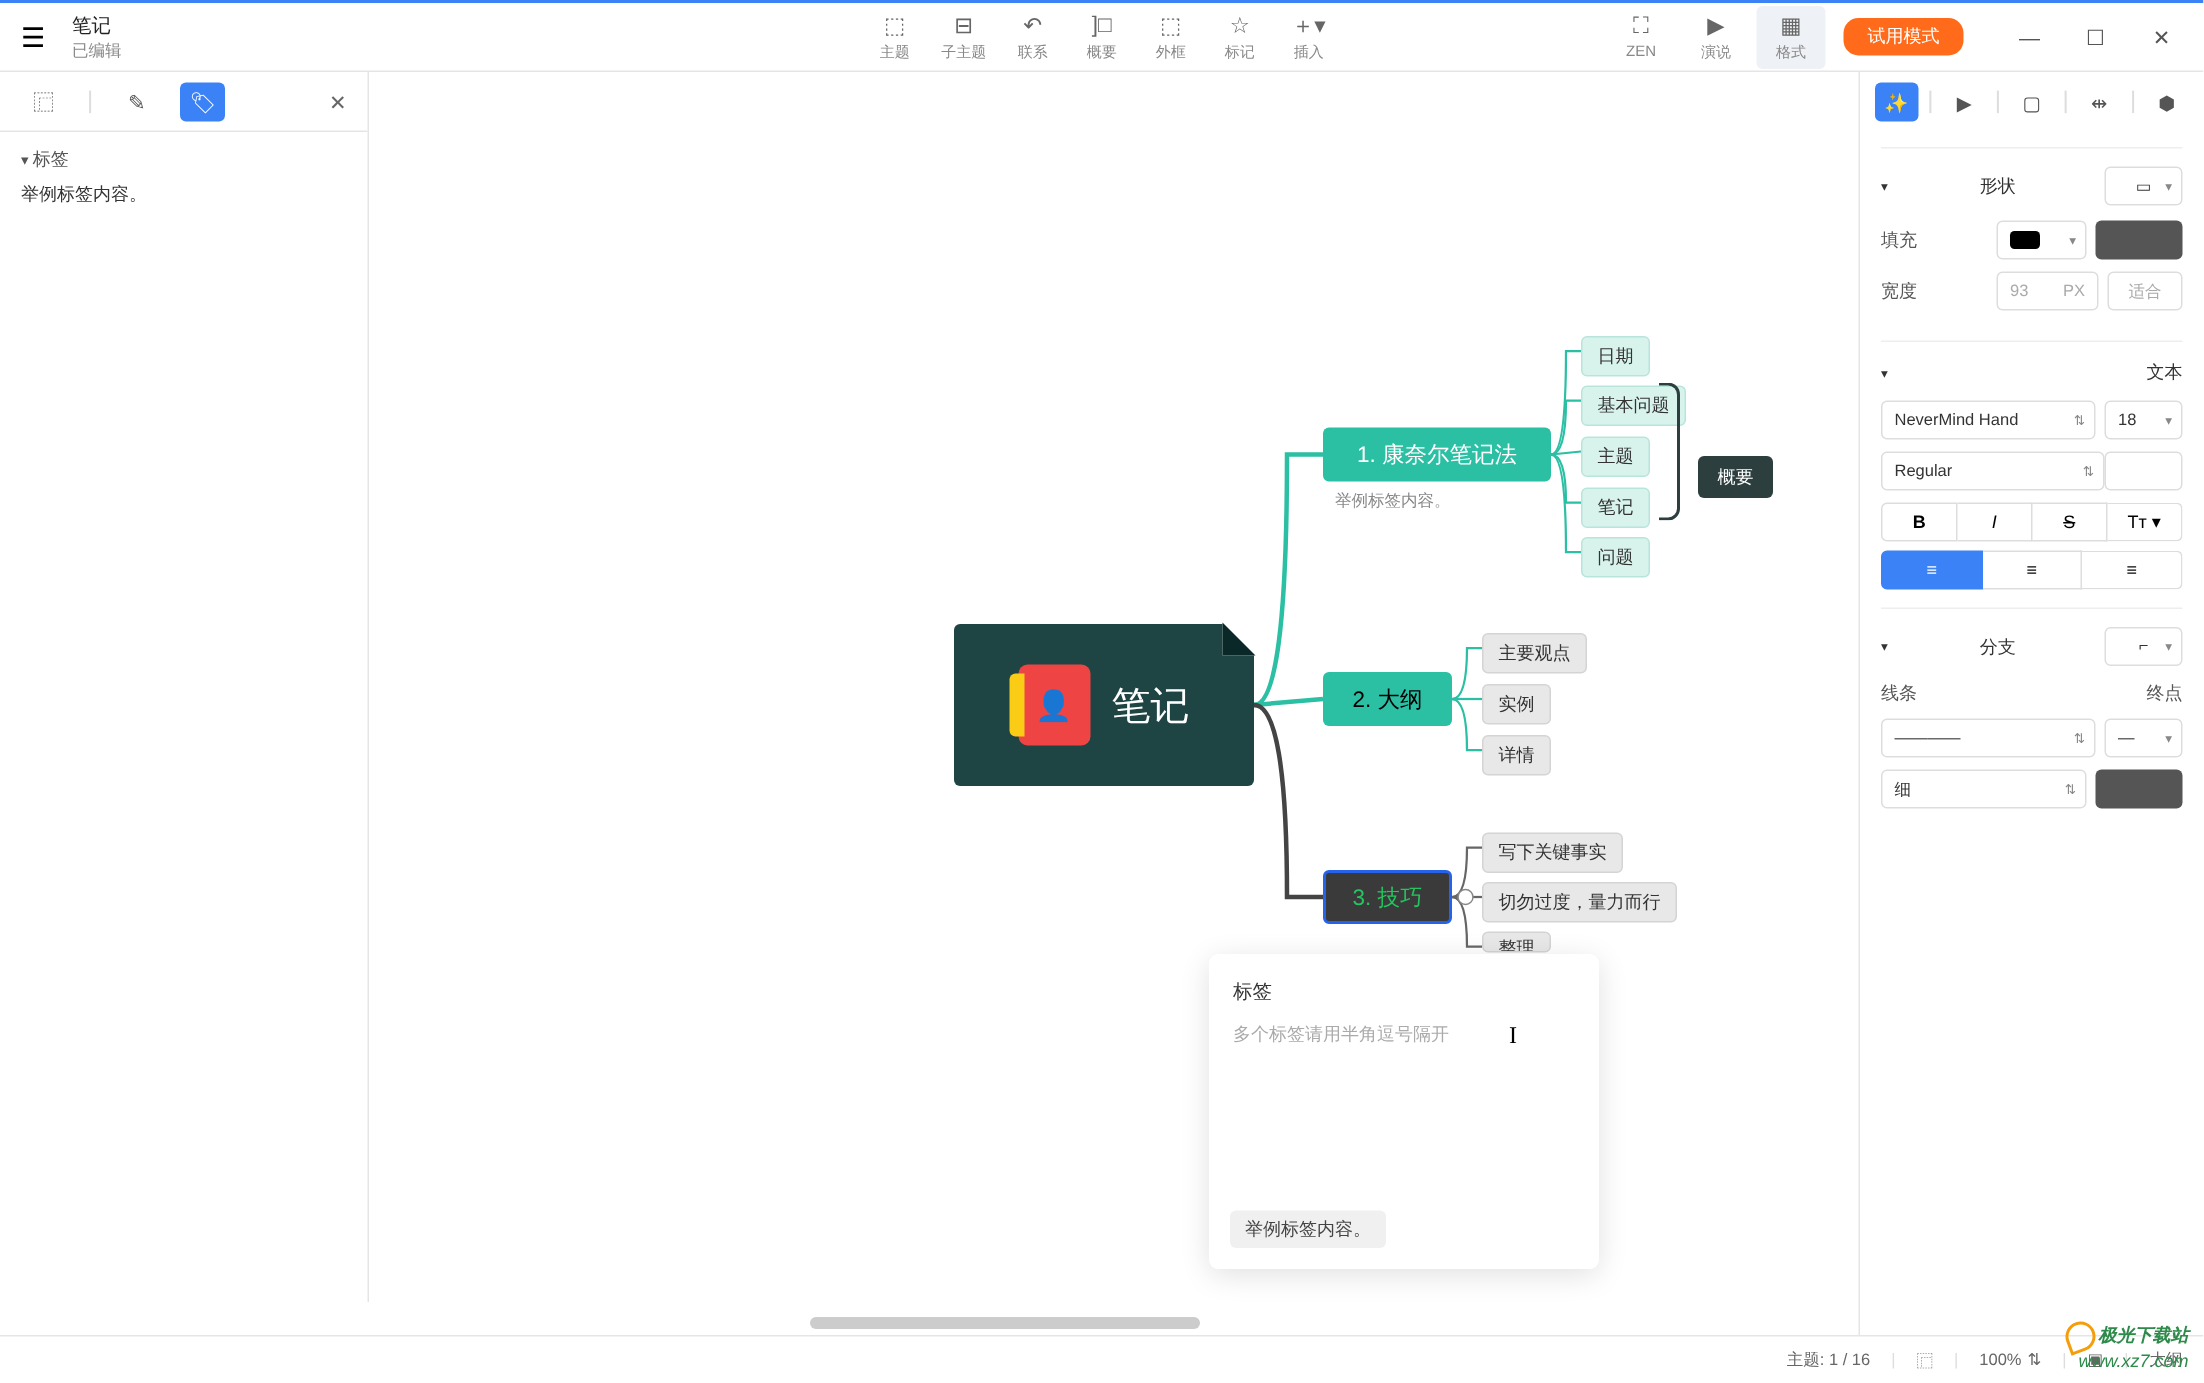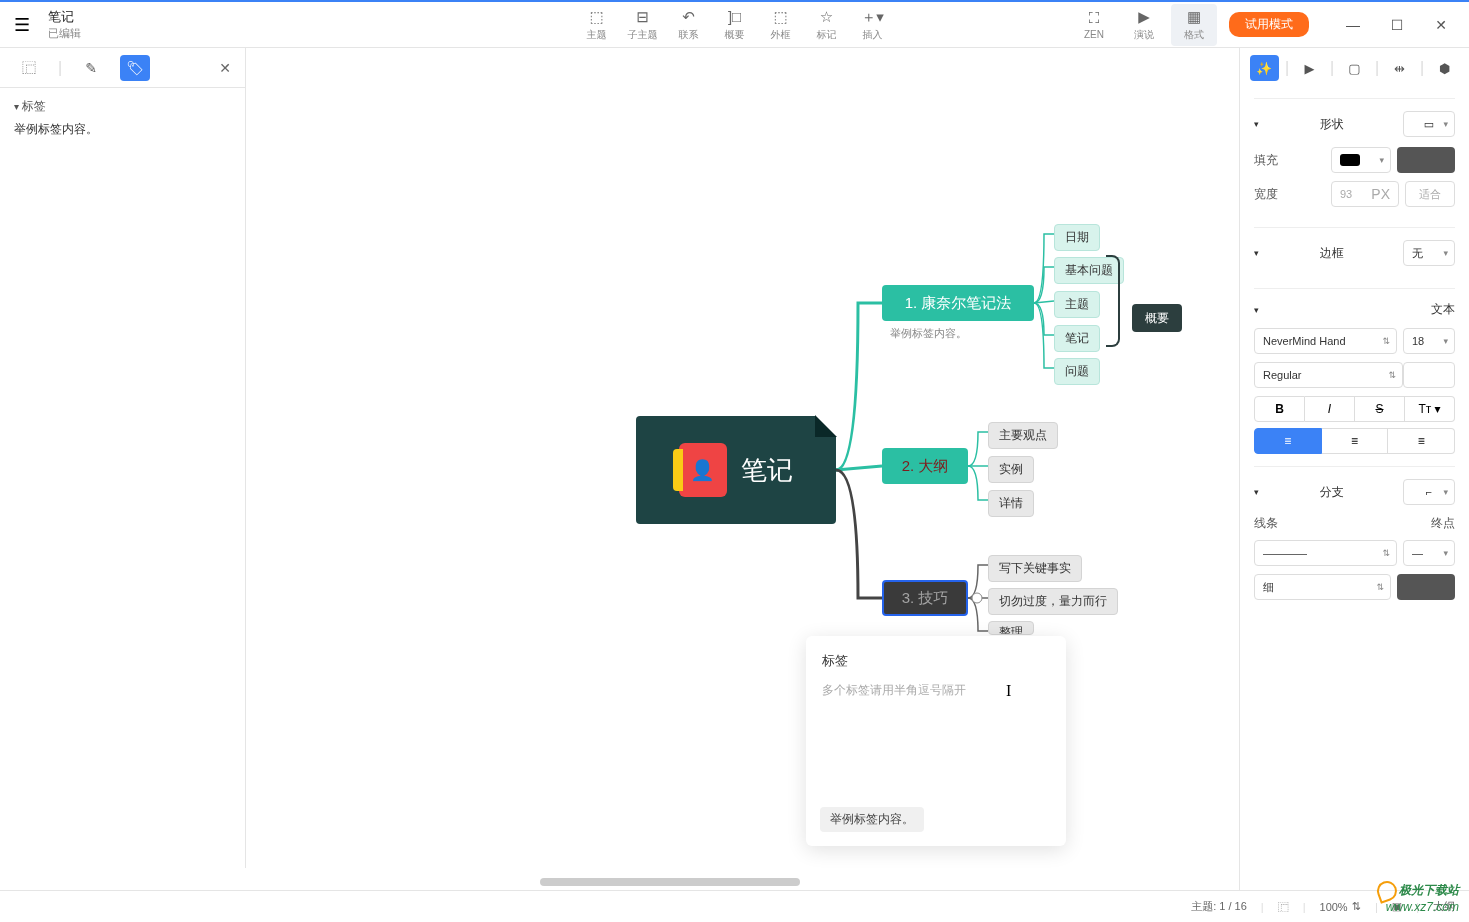--- a/index.html
+++ b/index.html
@@ -35,22 +35,22 @@
 
 .canvas { position: absolute; top: 48px; left: 246px; right: 230px; bottom: 32px; background: #fff; overflow: auto; }
 .node { position: absolute; border-radius: 4px; display: flex; align-items: center; justify-content: center; font-size: 14px; }
 .root { left: 390px; top: 368px; width: 200px; height: 108px; background: #1e4444; color: #fff; font-size: 26px; font-weight: 300; }
 .root-fold { position: absolute; right: -1px; top: -1px; width: 0; height: 0; border-top: 22px solid #fff; border-left: 22px solid #0a2828; }
 .root-icon { width: 48px; height: 54px; background: #ef4444; border-radius: 6px; margin-right: 14px; position: relative; }
 .root-icon::before { content: ""; position: absolute; left: -6px; top: 6px; bottom: 6px; width: 10px; background: #facc15; border-radius: 4px 0 0 4px; }
 .root-icon::after { content: "👤"; position: absolute; inset: 0; display: flex; align-items: center; justify-content: center; font-size: 20px; color: #fff; }
 .branch1 { left: 636px; top: 237px; width: 152px; height: 36px; background: #2bbfa3; color: #fff; font-size: 15px; }
 .branch1-tag { position: absolute; left: 644px; top: 278px; font-size: 11px; color: #888; }
-.branch2 { left: 636px; top: 400px; width: 86px; height: 36px; background: #2bbfa3; color: #7f1d1d; font-size: 15px; }
-.branch3 { left: 636px; top: 532px; width: 86px; height: 36px; background: #3a3a3a; color: #a3a3a3; border: 2px solid #2563eb; font-size: 15px; }
+.branch2 { left: 636px; top: 400px; width: 86px; height: 36px; background: #2bbfa3; color: #000000; font-size: 15px; }
+.branch3 { left: 636px; top: 532px; width: 86px; height: 36px; background: #3a3a3a; color: #22c55e; border: 2px solid #2563eb; font-size: 15px; }
 .leaf { position: absolute; background: #d8f3ec; border-radius: 4px; padding: 4px 10px; font-size: 12px; color: #333; border: 1px solid #b8e5db; }
 .leaf.gray { background: #e8e8e8; border: 1px solid #d4d4d4; }
 .summary-box { position: absolute; left: 886px; top: 256px; width: 50px; height: 28px; background: #2c3e3e; color: #fff; font-size: 12px; display: flex; align-items: center; justify-content: center; border-radius: 4px; }
 .bracket { position: absolute; left: 860px; top: 207px; width: 14px; height: 92px; border: 2px solid #2c3e3e; border-left: none; border-radius: 0 8px 8px 0; }
 svg.connectors { position: absolute; inset: 0; width: 100%; height: 100%; pointer-events: none; }
 
 
 .popup { position: absolute; left: 560px; top: 588px; width: 260px; height: 210px; background: #fff; border-radius: 6px; box-shadow: 0 4px 20px rgba(0,0,0,0.12); padding: 16px; }
 .popup-title { font-size: 13px; color: #333; margin-bottom: 10px; }
 .popup-input { width: 100%; border: none; outline: none; font-size: 12px; color: #333; }
@@ -251,33 +251,27 @@
               <span class="swatch" style="background:#000;width:20px;height:12px"></span>
             </div>
           <div class="swatch" style="background:#555;width:58px;height:26px;border-radius:4px"></div>
         </div>
       </div>
       <div class="row">
         <span>宽度</span>
         <div style="display:flex;gap:6px">
           <div class="ctrl" style="width:68px;color:#aaa">
               <span>93</span>
-              <span style="margin-left:auto;font-size:14px">PX</span>
+              <span style="margin-left:auto;font-size:11px">PX</span>
             </div>
           <div class="ctrl" style="width:50px;justify-content:center;color:#aaa">适合</div>
         </div>
       </div>
     </div>
 
-    <div class="section">
-      <div class="section-head">
-        <span>边框</span>
-        <div class="ctrl sel" style="width:52px">无</div>
-      </div>
-    </div>
 
     <div class="section">
       <div class="section-head">
           <span>文本</span>
         </div>
       <div class="row" style="gap:6px">
         <div class="ctrl num" style="flex:1">NeverMind Hand</div>
         <div class="ctrl sel" style="width:52px">18</div>
       </div>
       <div class="row">

